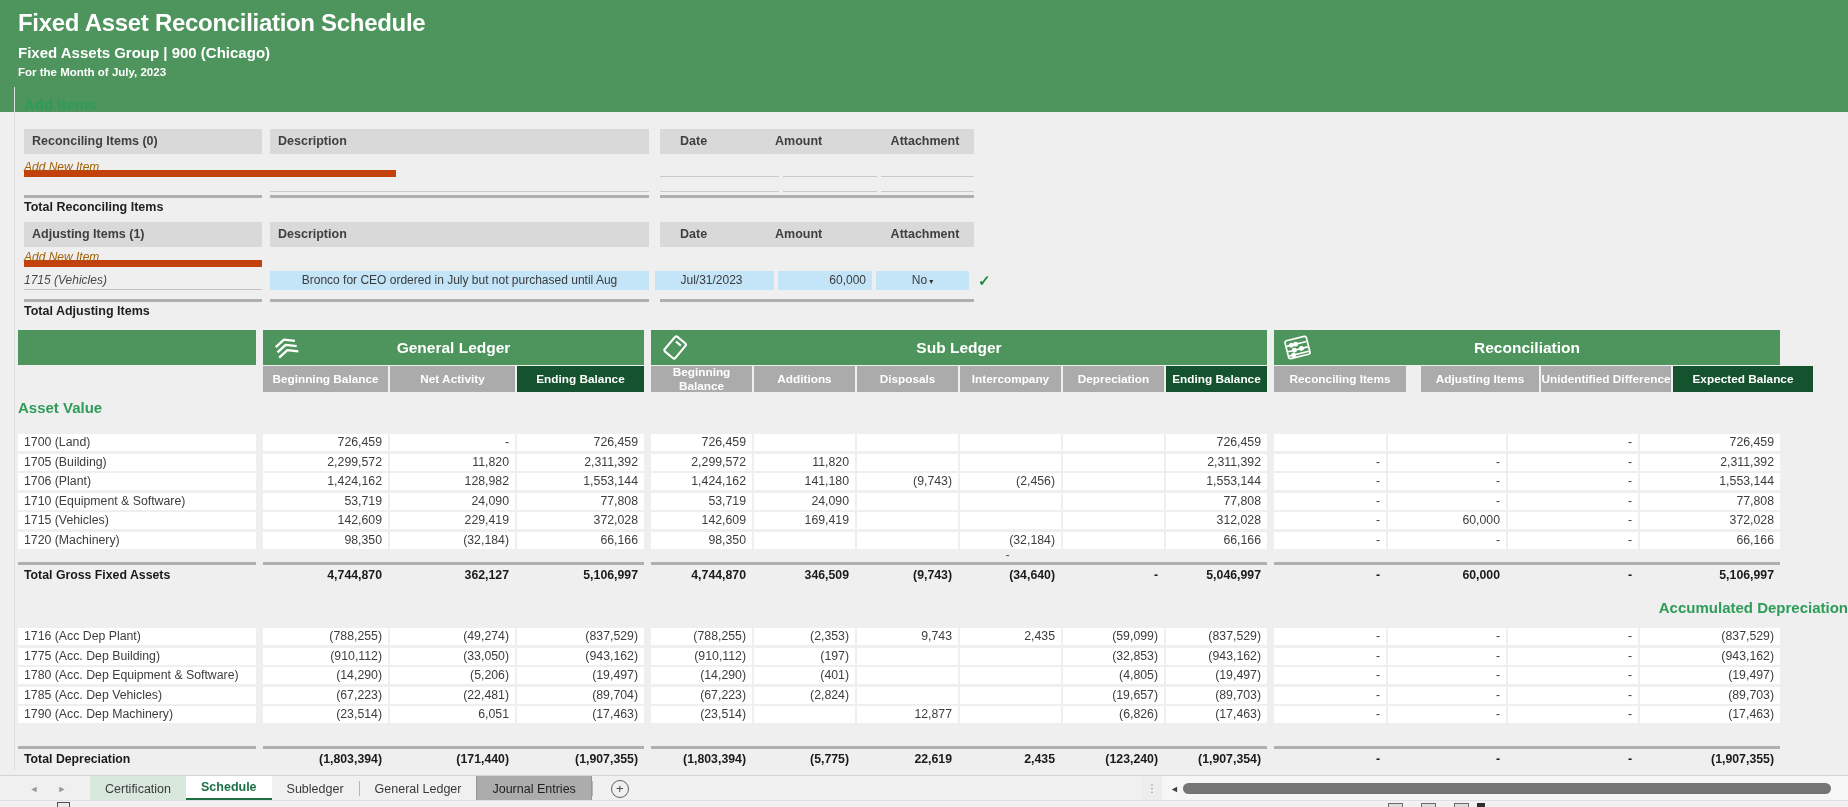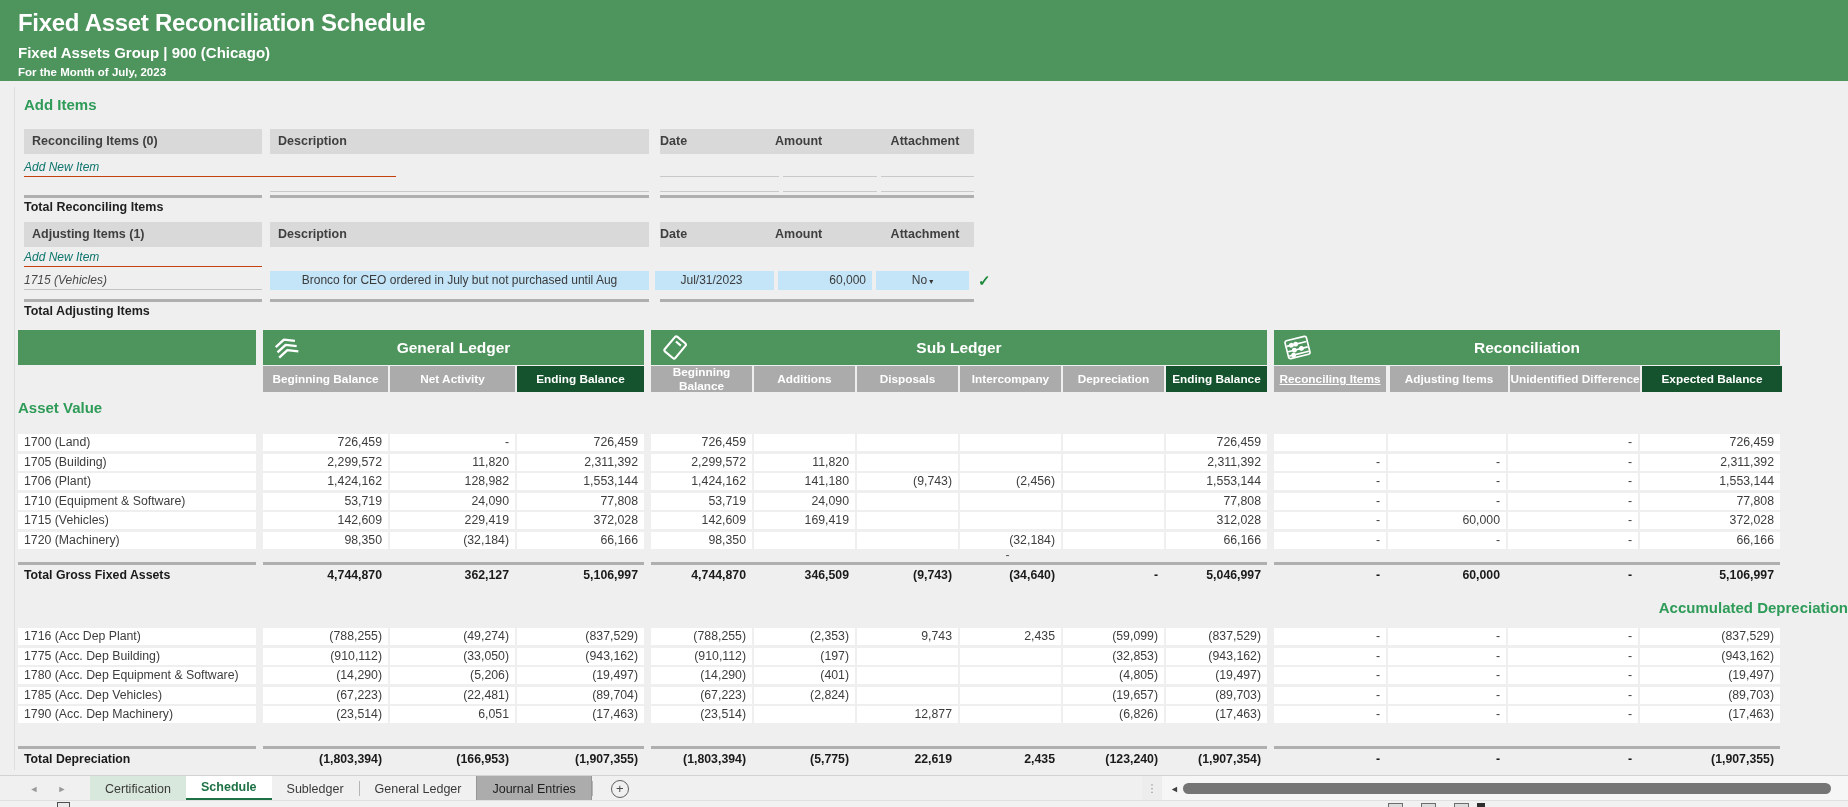--- a/index.html
+++ b/index.html
@@ -3,42 +3,42 @@
 <meta charset="utf-8">
 <style>
   html,body{margin:0;padding:0;}
   body{
     width:1848px;height:807px;overflow:hidden;position:relative;
     background:#EFEFEF;
     font-family:"Liberation Sans", sans-serif;
     -webkit-font-smoothing:antialiased;
   }
   
-  .hdr{position:absolute;top:0;left:0;width:1848px;height:81px;background:#4E945D;color:#fff;}
+  .hdr{position:absolute;top:0;left:0;width:1848px;height:112px;background:#4E945D;color:#fff;}
   .hdr .title{padding:9px 0 0 18px;font-size:24px;font-weight:bold;letter-spacing:-0.3px;}
   .hdr .subtitle{padding:7px 0 0 18px;font-size:15px;font-weight:bold;}
   .hdr .period{padding:5px 0 0 18px;font-size:11.5px;font-weight:bold;}
 
   .vline-left{position:absolute;left:14px;top:87px;height:683px;width:1px;background:#DEDEDE;}
 
   
   .additems{position:absolute;top:92px;left:6px;width:1848px;}
   .sec-title{margin:4px 0 0 18px;font-size:15px;font-weight:bold;color:#2E9B58;height:20px;}
   .ai-head{display:flex;margin:13px 0 0 18px;height:25px;}
   .aih{background:#D9D9D9;height:25px;line-height:25px;font-weight:bold;font-size:12.5px;color:#3F3F3F;box-sizing:border-box;}
   .aih-name{width:238px;padding-left:8px;margin-right:8px;}
   .aih-desc{width:379px;padding-left:8px;margin-right:11px;}
   .aih-dates{width:314px;display:flex;}
-  .aih-dates .h-date{width:115px;padding-left:0;box-sizing:border-box;}
+  .aih-dates .h-date{width:115px;padding-left:20px;box-sizing:border-box;}
   .aih-dates .h-amt{width:101px;text-align:left;}
   .aih-dates .h-att{width:98px;text-align:center;}
   .ai-row{display:flex;margin-left:18px;align-items:flex-end;}
   .row-addnew{margin-top:4px;height:19px;}
   .row-blank{height:15px;}
-  .addnew{width:372px;font-style:italic;font-size:12px;color:#0f766e;border-bottom:1px solid #c2410c;height:18px;line-height:17px;box-sizing:border-box;}
+  .addnew{width:372px;font-style:italic;font-size:12px;color:#a16207;border-bottom:7px solid #c2410c;height:18px;line-height:17px;box-sizing:border-box;}
   .addnew-short{width:238px;}
   .gap-to-dates{margin-left:264px;}
   .u{border-bottom:1px solid #C9C9C9;height:14px;box-sizing:border-box;}
   .u-desc{width:379px;margin-right:11px;}
   .u-date{width:119px;margin-right:4px;}
   .u-amt{width:94px;margin-right:4px;}
   .u-att{width:93px;}
   .sp246{width:246px;}
   .ai-rule{display:flex;margin:3px 0 0 18px;height:3px;}
   .rl{background:#AFAFAF;height:3px;}
@@ -68,21 +68,21 @@
   .bx-rec{width:506px;}
   .bx .btitle{position:absolute;left:0;right:0;top:0;bottom:0;display:flex;align-items:center;justify-content:center;font-size:15.5px;font-weight:bold;}
   .bx .bicon{position:absolute;left:7px;top:1px;}
   .subhead-row{display:flex;margin:1px 0 0 18px;height:26px;}
   .sh{background:#ABABAB;color:#fff;font-weight:bold;font-size:11.8px;height:26px;display:flex;align-items:center;justify-content:center;box-sizing:border-box;text-align:center;}
   .sh.green{background:#14532d;}
   .w-gl1,.w-gl2{width:125px;margin-right:2px;}
   .w-gl3{width:127px;margin-right:7px;}
   .w-sl{width:101px;margin-right:2px;}
   .w-sl-last{width:101px;margin-right:7px;}
-  .w-rec1{width:112px;margin-right:4px;text-decoration:underline;}
+  .w-rec1{width:132px;margin-right:15px;}
   .w-rec2{width:118px;margin-right:2px;}
   .w-rec3{width:130px;margin-right:2px;}
   .w-rec4{width:140px;margin-right:0;}
   .sched-sec-title{margin:7px 0 0 18px;font-size:15px;font-weight:bold;color:#2E9B58;height:24px;}
   .rows{margin-top:11px;}
   .rows-ad{margin-top:5px;}
   .srow{display:flex;margin:0 0 2.5px 18px;}
   .cell{background:#FFFFFF;height:17px;line-height:17px;font-size:12.3px;color:#3D3D3D;text-align:right;padding-right:6px;box-sizing:border-box;}
   .c-name{width:238px;margin-right:7px;text-align:left;padding-left:6px;padding-right:0;}
   .gl0,.gl1{width:125px;margin-right:2px;}
@@ -485,21 +485,21 @@
       <div class="adgap"></div>
       <div class="rule-row">
         <div class="rr rr-name"></div>
         <div class="rr rr-gl"></div>
         <div class="rr rr-sl"></div>
         <div class="rr rr-rec"></div>
       </div>
       <div class="srow trow">
         <div class="cell c-name">Total Depreciation</div>
         <div class="cell gl0">(1,803,394)</div>
-        <div class="cell gl1">(166,953)</div>
+        <div class="cell gl1">(171,440)</div>
         <div class="cell gl2">(1,907,355)</div>
         <div class="cell sl0">(1,803,394)</div>
         <div class="cell sl1">(5,775)</div>
         <div class="cell sl2">22,619</div>
         <div class="cell sl3">2,435</div>
         <div class="cell sl4">(123,240)</div>
         <div class="cell sl5">(1,907,354)</div>
         <div class="cell rec0">-</div>
         <div class="cell rec1">-</div>
         <div class="cell rec2">-</div>

